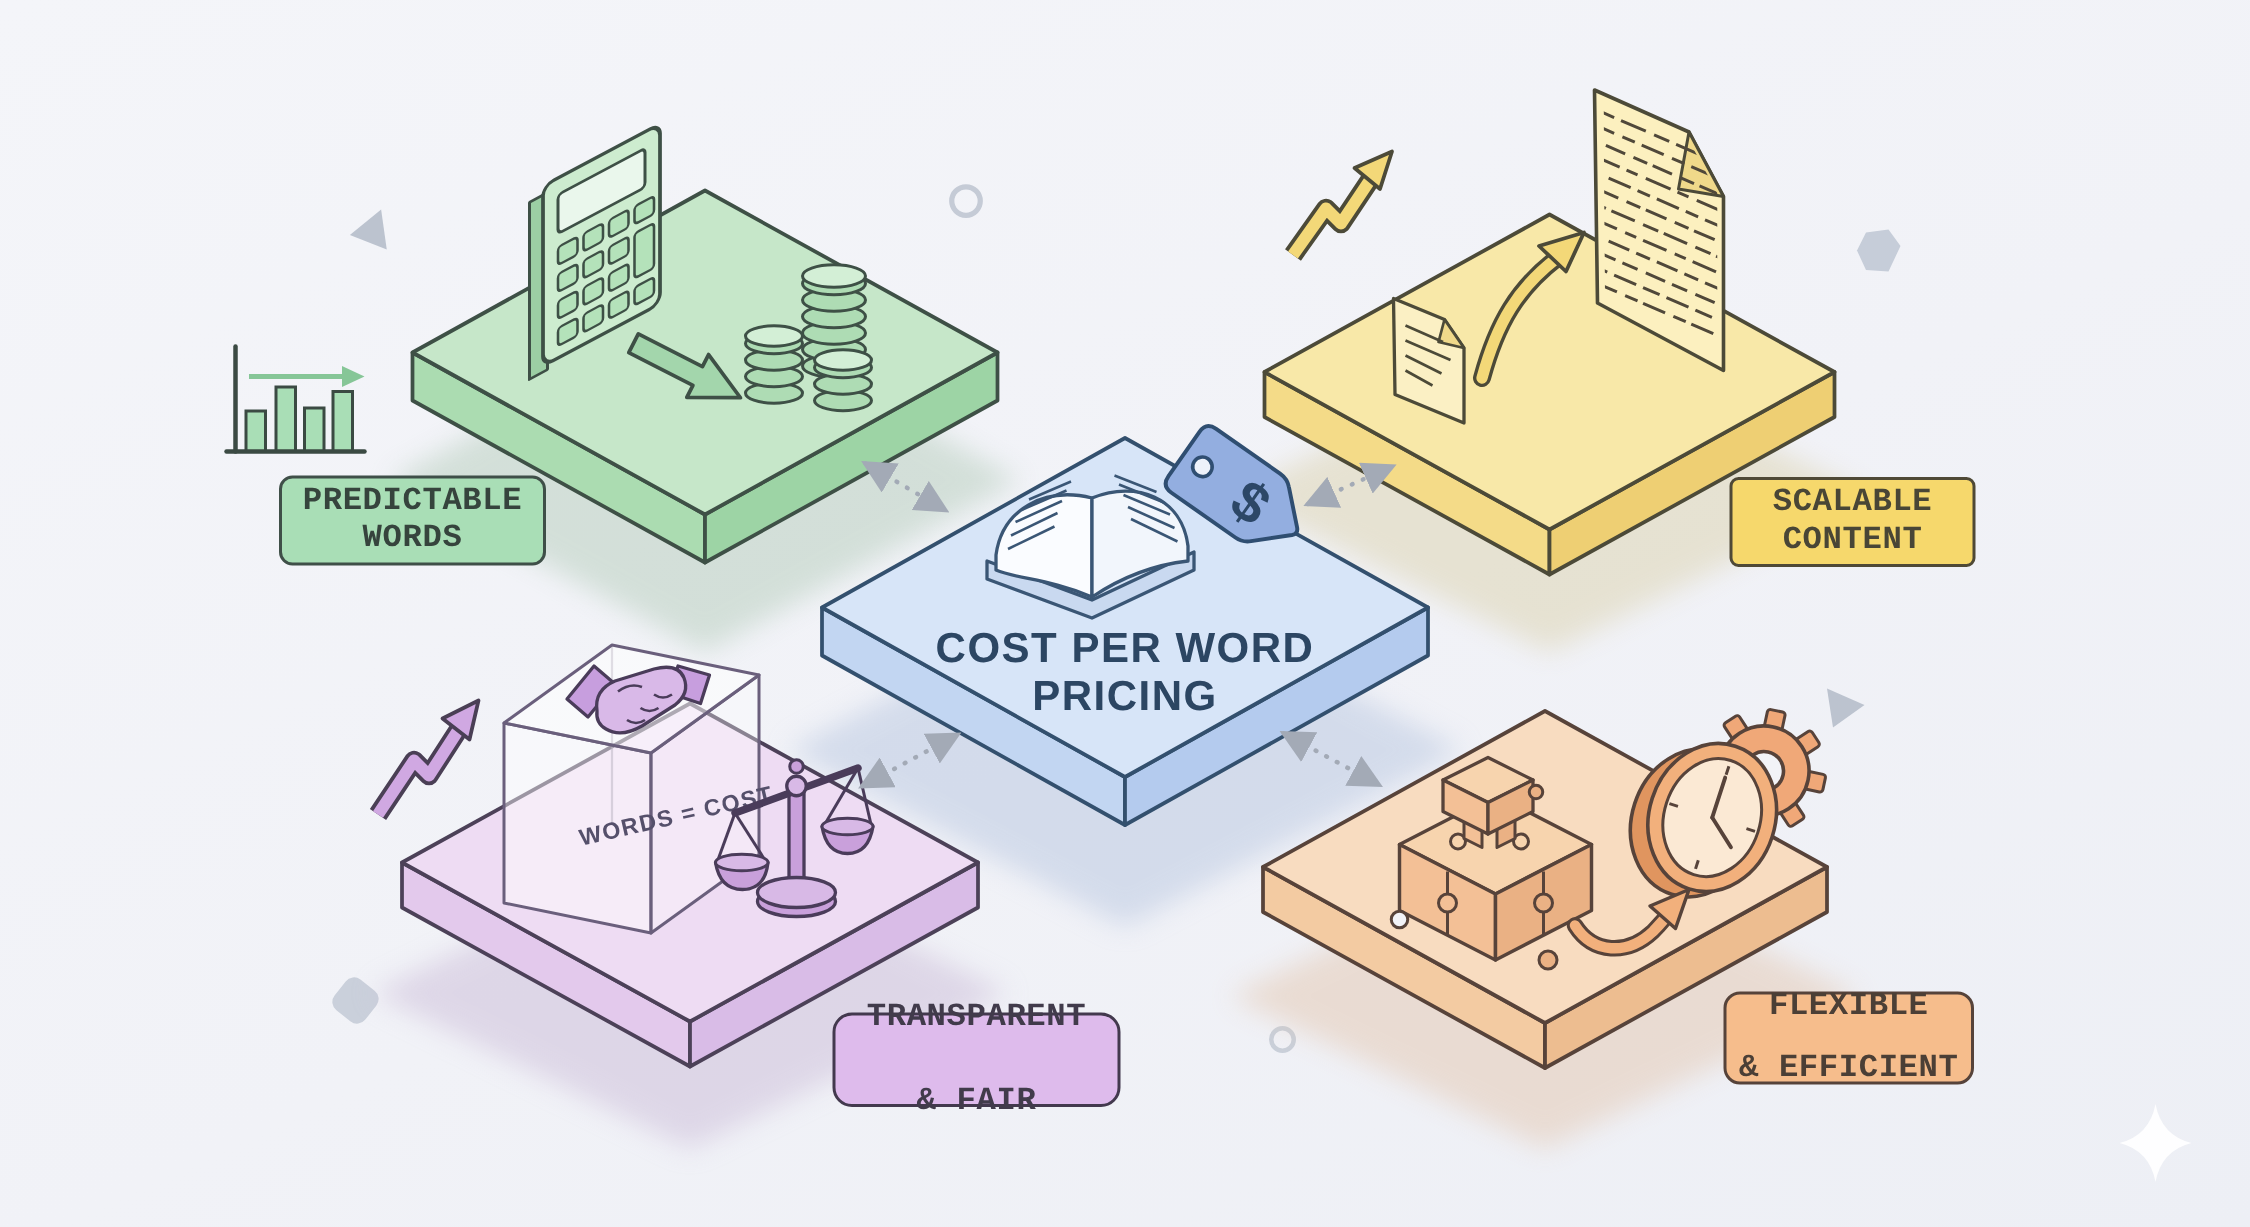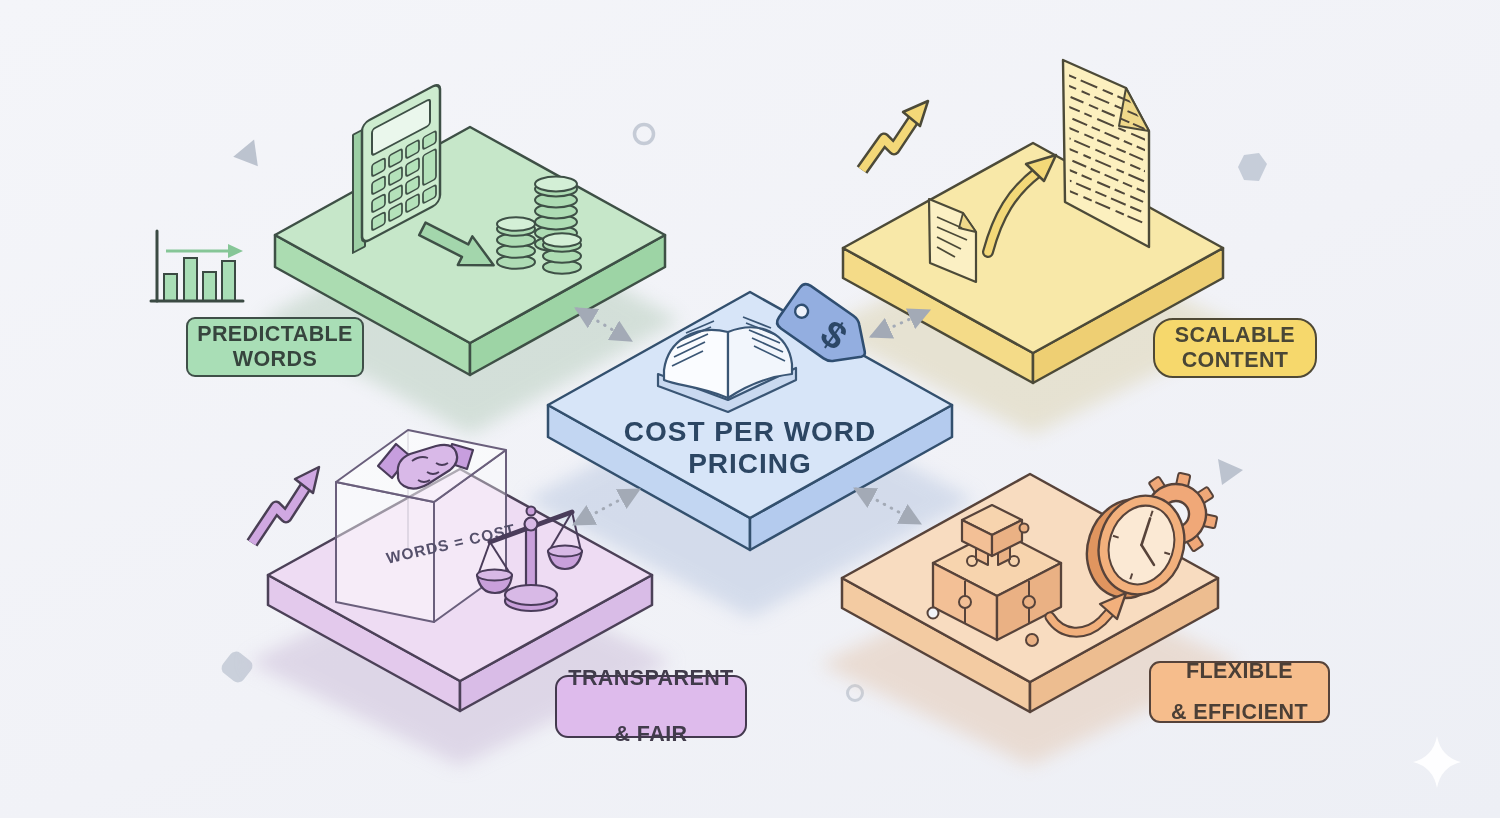--- a/index.html
+++ b/index.html
@@ -8,23 +8,23 @@
     background:linear-gradient(155deg,#f4f5f9 0%,#f1f2f7 55%,#edeff5 100%);
     font-family:"Liberation Sans",sans-serif;
   }
   .scene{position:absolute;left:0;top:0;}
   svg text{font-family:"Liberation Sans",sans-serif;}
   .badge{
     position:absolute;display:flex;flex-direction:column;align-items:center;justify-content:center;
     font-weight:bold;font-size:21.5px;line-height:1.18;letter-spacing:.4px;text-align:center;
     border:2.5px solid #444;box-sizing:border-box;
   }
-  .badge span{display:block;}
+  .badge span{display:block;font-family:Liberation Mono, monospace;}
   .badge-green{background:#a9deb6;border-color:#3f4f48;color:#36443d;border-radius:9px;}
-  .badge-yellow{background:#f6d86c;border-color:#4f4936;color:#494636;border-radius:20px;}
+  .badge-yellow{background:#f6d86c;border-color:#4f4936;color:#494636;border-radius:6px;}
   .badge-purple{background:#debbec;border-color:#43394e;color:#413b4b;border-radius:13px;gap:31px;}
   .badge-orange{background:#f6bd8c;border-color:#56433a;color:#4b3f36;border-radius:11px;}
 </style>
 </head>
 <body>
 
 <div class="stage">
 
 <svg class="scene" width="1500" height="818" viewBox="0 0 1500 818">
   <defs>
@@ -337,18 +337,18 @@
     <span>WORDS</span>
   </div>
   <div class="badge badge-yellow" style="left:1153px;top:318px;width:164px;height:60px;">
     <span>SCALABLE</span>
     <span>CONTENT</span>
   </div>
   <div class="badge badge-purple" style="left:555px;top:675px;width:192px;height:63px;">
     <span>TRANSPARENT</span>
     <span>&amp; FAIR</span>
   </div>
-  <div class="badge badge-orange" style="left:1149px;top:661px;width:181px;height:62px;gap:16px;">
+  <div class="badge badge-orange" style="left:1149px;top:661px;width:167px;height:62px;gap:16px;">
     <span>FLEXIBLE</span>
     <span>&amp; EFFICIENT</span>
   </div>
 
 </div>
 
 </body></html>

